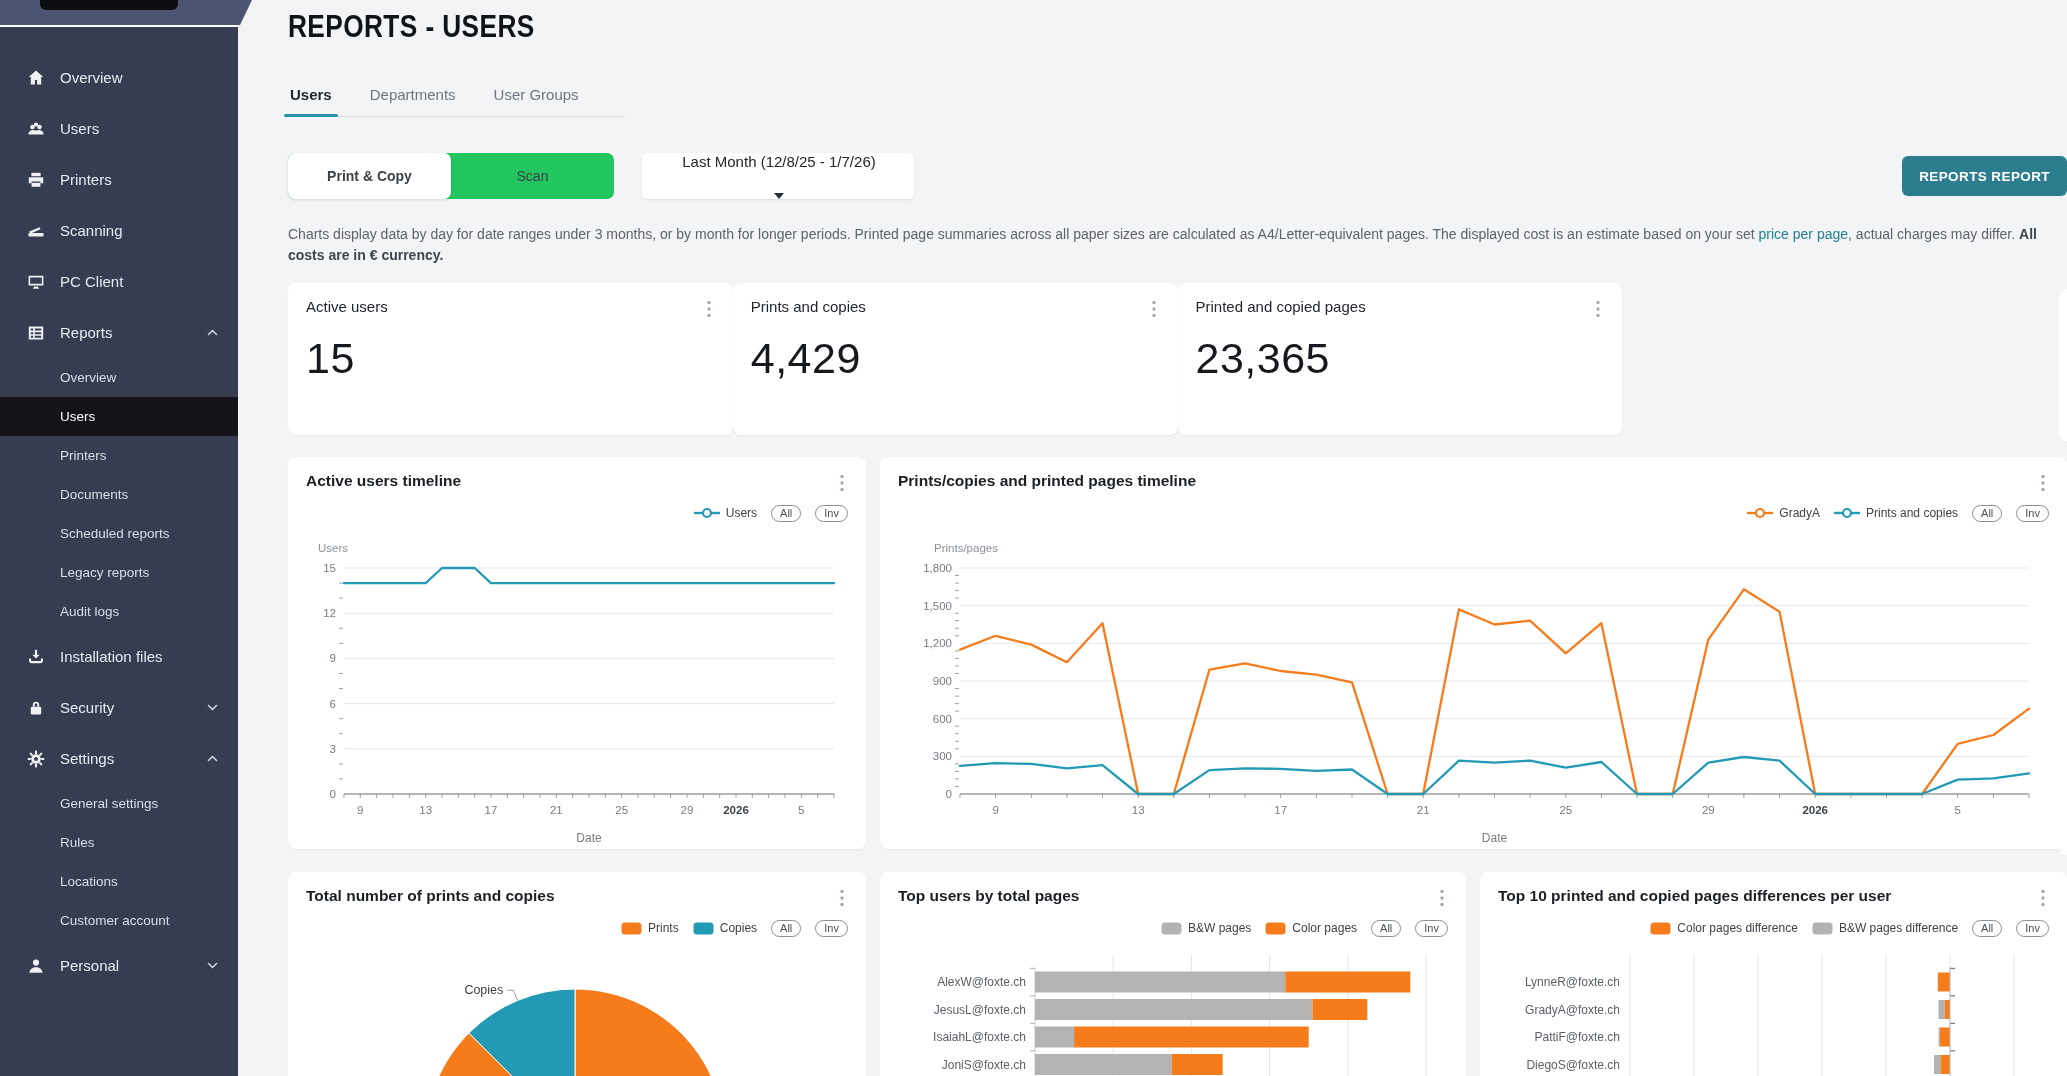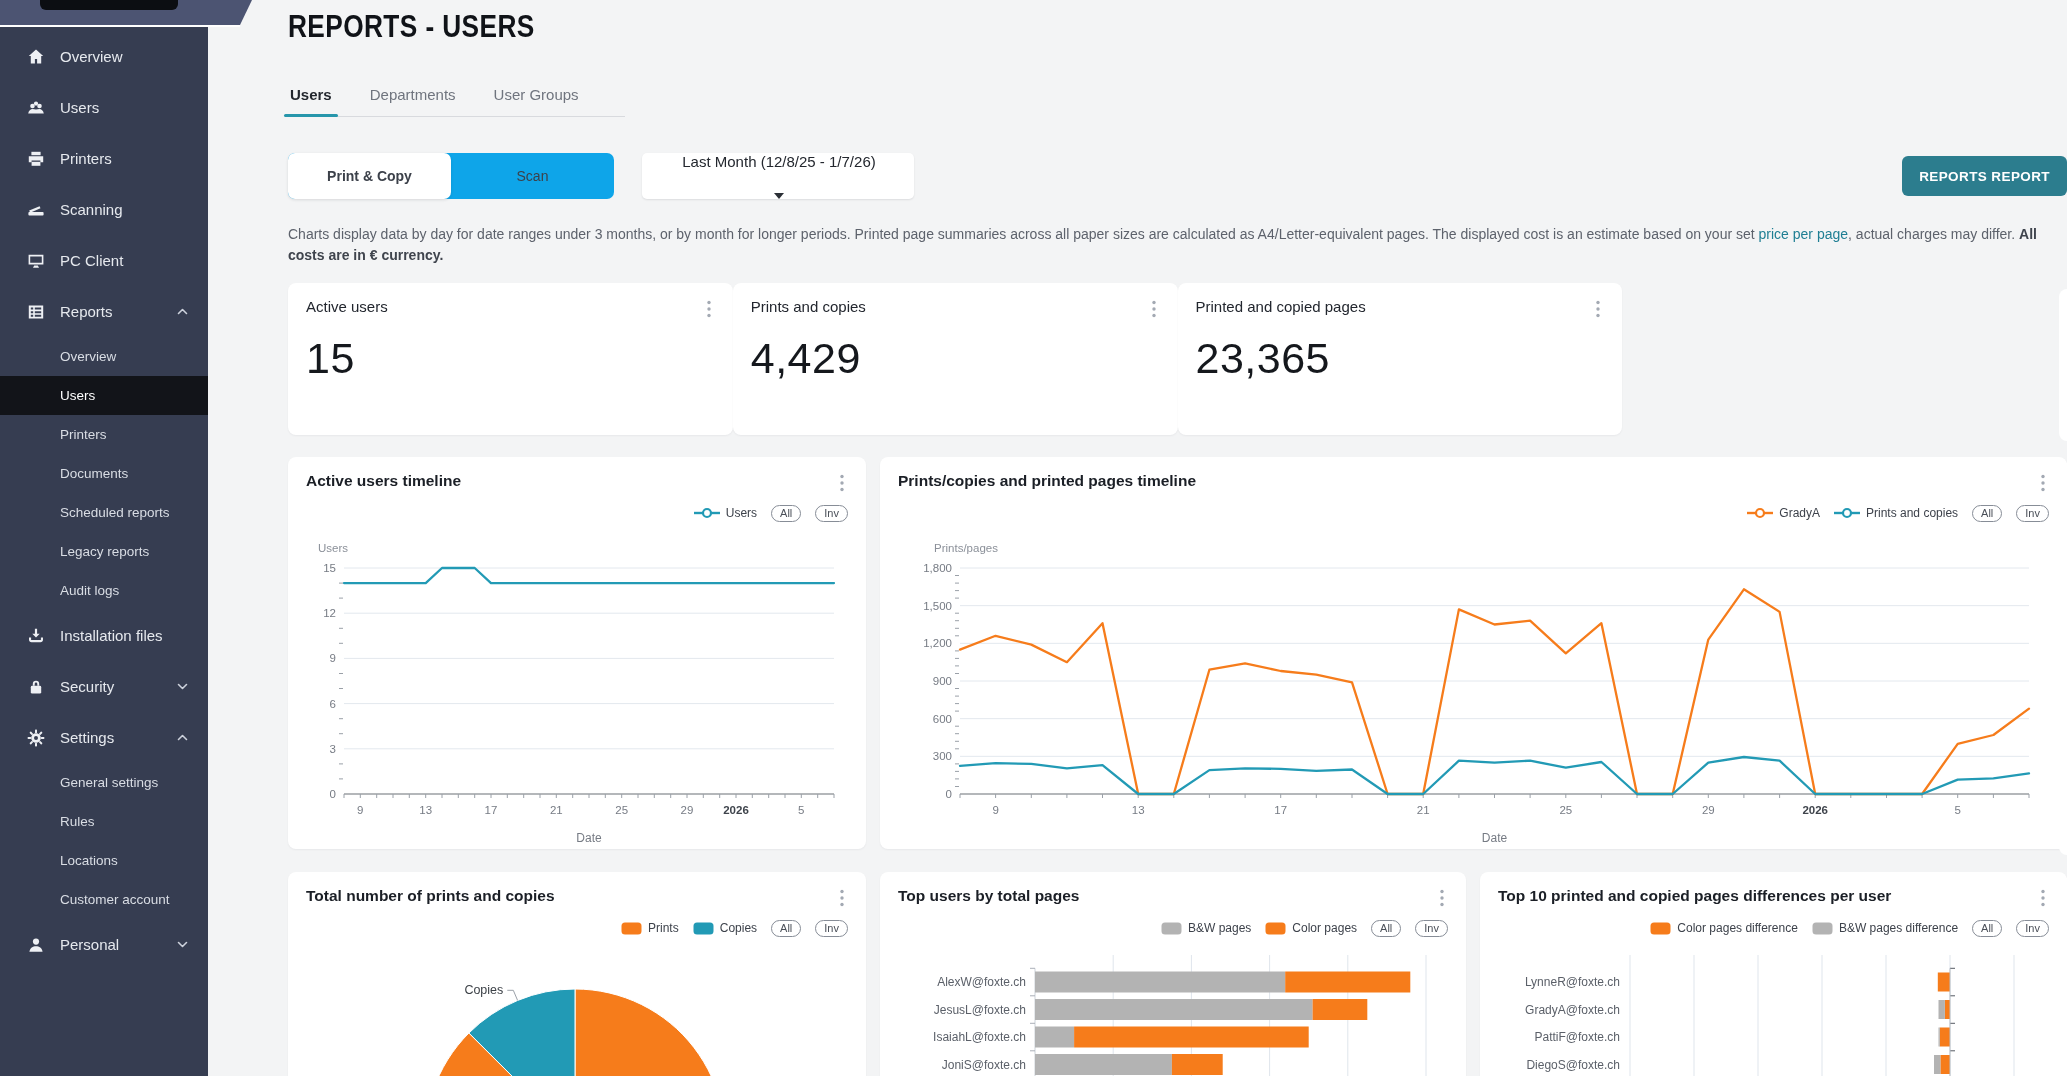--- a/index.html
+++ b/index.html
@@ -4,38 +4,38 @@
 <style>
   html,body{margin:0;padding:0;background:#e8e9eb;}
   .screen{position:relative;width:2067px;height:1076px;background:#f3f4f5;overflow:hidden;
           font-family:"Liberation Sans",sans-serif;-webkit-font-smoothing:antialiased;}
   
   .topstrip{position:absolute;left:0;top:0;width:252px;height:25px;background:#4c5472;
             clip-path:polygon(0 0,100% 0,calc(100% - 12px) 100%,0 100%);}
   .topline{position:absolute;left:0;top:25px;width:240px;height:2px;background:#ffffff;}
   .toplogo{position:absolute;left:40px;top:0;width:138px;height:10px;background:#0c0e12;border-radius:0 0 6px 6px;}
   
-  .sidebar{position:absolute;left:0;top:27px;bottom:0;width:208px;background:#363d51;
-           padding-top:4px;box-sizing:border-box;z-index:2;}
+  .sidebar{position:absolute;left:0;top:27px;bottom:0;width:238px;background:#363d51;
+           padding-top:25px;box-sizing:border-box;z-index:2;}
   .side-item{display:flex;align-items:center;height:51px;padding:0 20px 0 26px;color:#e6e9ee;
              font-size:15px;cursor:pointer;}
   .side-item .ic{width:20px;height:20px;margin-right:14px;display:flex;align-items:center;}
   .side-item .chev{margin-left:auto;display:flex;}
   .side-sub{height:39px;line-height:39px;padding-left:60px;font-size:13.5px;color:#d9dde4;cursor:pointer;}
   .side-sub.selected{background:#121419;color:#ffffff;}
   
   .main{position:absolute;left:238px;top:0;right:0;bottom:0;padding:2px 0 0 50px;box-sizing:border-box;}
   h1{margin:4px 0 0;font-size:32px;line-height:40px;color:#101318;}
   h1 span{display:inline-block;transform:scaleX(.82);transform-origin:left center;font-weight:800;letter-spacing:.5px;}
   .tabs{display:inline-flex;gap:38px;border-bottom:1px solid #d8dade;padding:0 46px 0 2px;margin-top:40px;}
   .tab{font-size:15px;color:#6f747e;padding-bottom:13px;position:relative;cursor:pointer;}
   .tab.active{color:#23272e;font-weight:bold;}
   .tab.active::after{content:"";position:absolute;left:-6px;right:-6px;bottom:-1px;height:3.5px;background:#2696ab;border-radius:2px;}
   .controls{display:flex;align-items:center;margin-top:36px;}
-  .seg{display:flex;background:#0ea5e9;border-radius:7px;width:326px;height:46px;}
+  .seg{display:flex;background:#22c55e;border-radius:7px;width:326px;height:46px;}
   .seg-btn{flex:1;border:none;background:transparent;font-size:14px;color:#3c414a;border-radius:7px;cursor:pointer;font-family:inherit;}
   .seg-btn.active{background:#fff;font-weight:bold;box-shadow:0 1px 3px rgba(18,22,30,.12);}
   .dropdown{margin-left:28px;width:272px;height:46px;background:#fff;border-radius:5px;display:flex;align-items:center;
             justify-content:space-between;padding:0 14px 0 16px;font-size:15px;color:#23272e;
             box-shadow:0 1px 2px rgba(18,22,30,.10);cursor:pointer;box-sizing:border-box;flex-direction:column;}
   .caret{width:0;height:0;border-left:5px solid transparent;border-right:5px solid transparent;border-top:6px solid #2b2f36;}
   .schedule{margin-left:auto;height:40px;padding:0 17px;background:#2c7d8e;color:#fff;border:none;border-radius:6px;
             font-size:13.5px;font-weight:bold;letter-spacing:.4px;cursor:pointer;font-family:inherit;}
   .disclaimer{margin:25px 0 0;font-size:14px;line-height:1.5;color:#5d626c;max-width:1805px;}
   .disclaimer .link{color:#1e7e93;cursor:pointer;}

